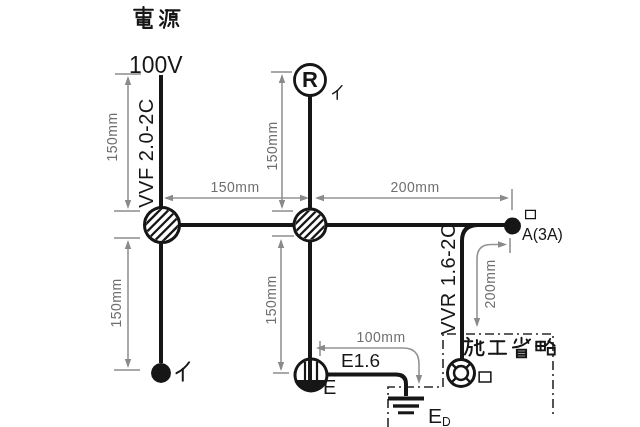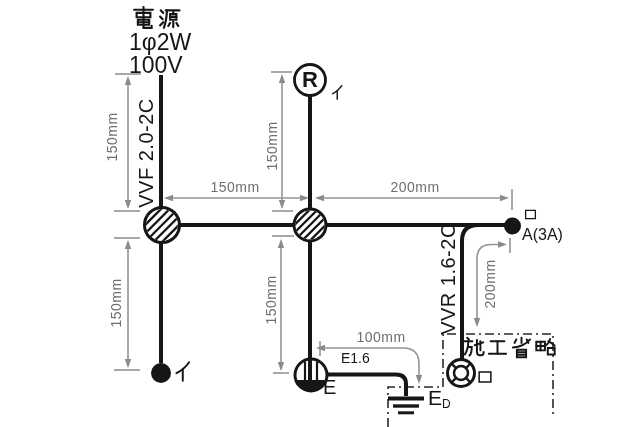--- a/index.html
+++ b/index.html
@@ -149,26 +149,25 @@
         <path d="M2.5 15.5 L5 13" fill="none" stroke="#161616" stroke-width="1.7" stroke-linecap="round"></path>
         <path d="M7 3.5 H18" fill="none" stroke="#161616" stroke-width="1.7" stroke-linecap="round"></path>
         <path d="M8 3.5 Q7.5 12 5.5 17.5" fill="none" stroke="#161616" stroke-width="1.7" stroke-linecap="round"></path>
         <path d="M10.5 6.5 H15.5 V11 H10.5 Z" fill="none" stroke="#161616" stroke-width="1.7" stroke-linecap="round"></path>
         <path d="M13 4.5 V6.5" fill="none" stroke="#161616" stroke-width="1.7" stroke-linecap="round"></path>
         <path d="M10.5 8.7 H15.5" fill="none" stroke="#161616" stroke-width="1.7" stroke-linecap="round"></path>
         <path d="M13 12.5 V17" fill="none" stroke="#161616" stroke-width="1.7" stroke-linecap="round"></path>
         <path d="M10.5 13.5 L9 16" fill="none" stroke="#161616" stroke-width="1.7" stroke-linecap="round"></path>
         <path d="M15.5 13.5 L17 16" fill="none" stroke="#161616" stroke-width="1.7" stroke-linecap="round"></path>
       </svg></div>
-  <div class="lbl big" style="left:129px;top:31px;">1φ2W</div>
   <div class="lbl big" style="left:129px;top:54px;">100V</div>
 
   <div class="lbl cable rot" style="left:146px;top:153px;">VVF 2.0-2C</div>
   <div class="lbl cable rot" style="left:448px;top:279px;">VVR 1.6-2C</div>
-  <div class="lbl" style="left:341px;top:351px;font-size:14px;">E1.6</div>
+  <div class="lbl" style="left:341px;top:351px;font-size:19px;">E1.6</div>
 
   <div class="lbl dim rot" style="left:112px;top:137px;">150mm</div>
   <div class="lbl dim rot" style="left:116px;top:303px;">150mm</div>
   <div class="lbl dim rot" style="left:272px;top:146px;">150mm</div>
   <div class="lbl dim rot" style="left:271px;top:300px;">150mm</div>
   <div class="lbl dim ctr" style="left:235px;top:187px;">150mm</div>
   <div class="lbl dim ctr" style="left:415px;top:187px;">200mm</div>
   <div class="lbl dim rot" style="left:490px;top:284px;">200mm</div>
   <div class="lbl dim ctr" style="left:381px;top:337px;">100mm</div>
 
@@ -186,21 +185,21 @@
         <path d="M3.5 4.5 H16.5 V15.5 H3.5 Z" fill="none" stroke="#161616" stroke-width="1.7" stroke-linecap="round"></path>
       </svg></div>
   <div class="lbl" style="left:522px;top:227px;font-size:16px;">A(3A)</div>
 
   <div class="lbl cjk" style="left:475px;top:368px;font-size:18px;"><svg viewBox="0 0 20 20">
         <path d="M3.5 4.5 H16.5 V15.5 H3.5 Z" fill="none" stroke="#161616" stroke-width="1.7" stroke-linecap="round"></path>
       </svg></div>
 
   <div class="lbl" style="left:323px;top:377px;font-size:20px;">E</div>
 
-  <div class="lbl" style="left:428px;top:387px;font-size:21px;">
+  <div class="lbl" style="left:428px;top:405px;font-size:21px;">
     <span>E</span><span class="sub">D</span>
   </div>
 
   <div class="lbl cjk" style="left:461px;top:336px;font-size:23px;"><svg viewBox="0 0 20 20">
         <path d="M4.5 1.5 L6 3" fill="none" stroke="#161616" stroke-width="1.7" stroke-linecap="round"></path>
         <path d="M2 4.5 H9" fill="none" stroke="#161616" stroke-width="1.7" stroke-linecap="round"></path>
         <path d="M5.5 4.5 Q5.5 11 2.5 16" fill="none" stroke="#161616" stroke-width="1.7" stroke-linecap="round"></path>
         <path d="M5.5 9.5 H8.5 Q8.5 15 6.5 17" fill="none" stroke="#161616" stroke-width="1.7" stroke-linecap="round"></path>
         <path d="M11 8 L18.5 5.5" fill="none" stroke="#161616" stroke-width="1.7" stroke-linecap="round"></path>
         <path d="M13 3.5 V14 Q13 16.8 15.5 16.8 H17 Q18.8 16.8 18.8 14" fill="none" stroke="#161616" stroke-width="1.7" stroke-linecap="round"></path>

